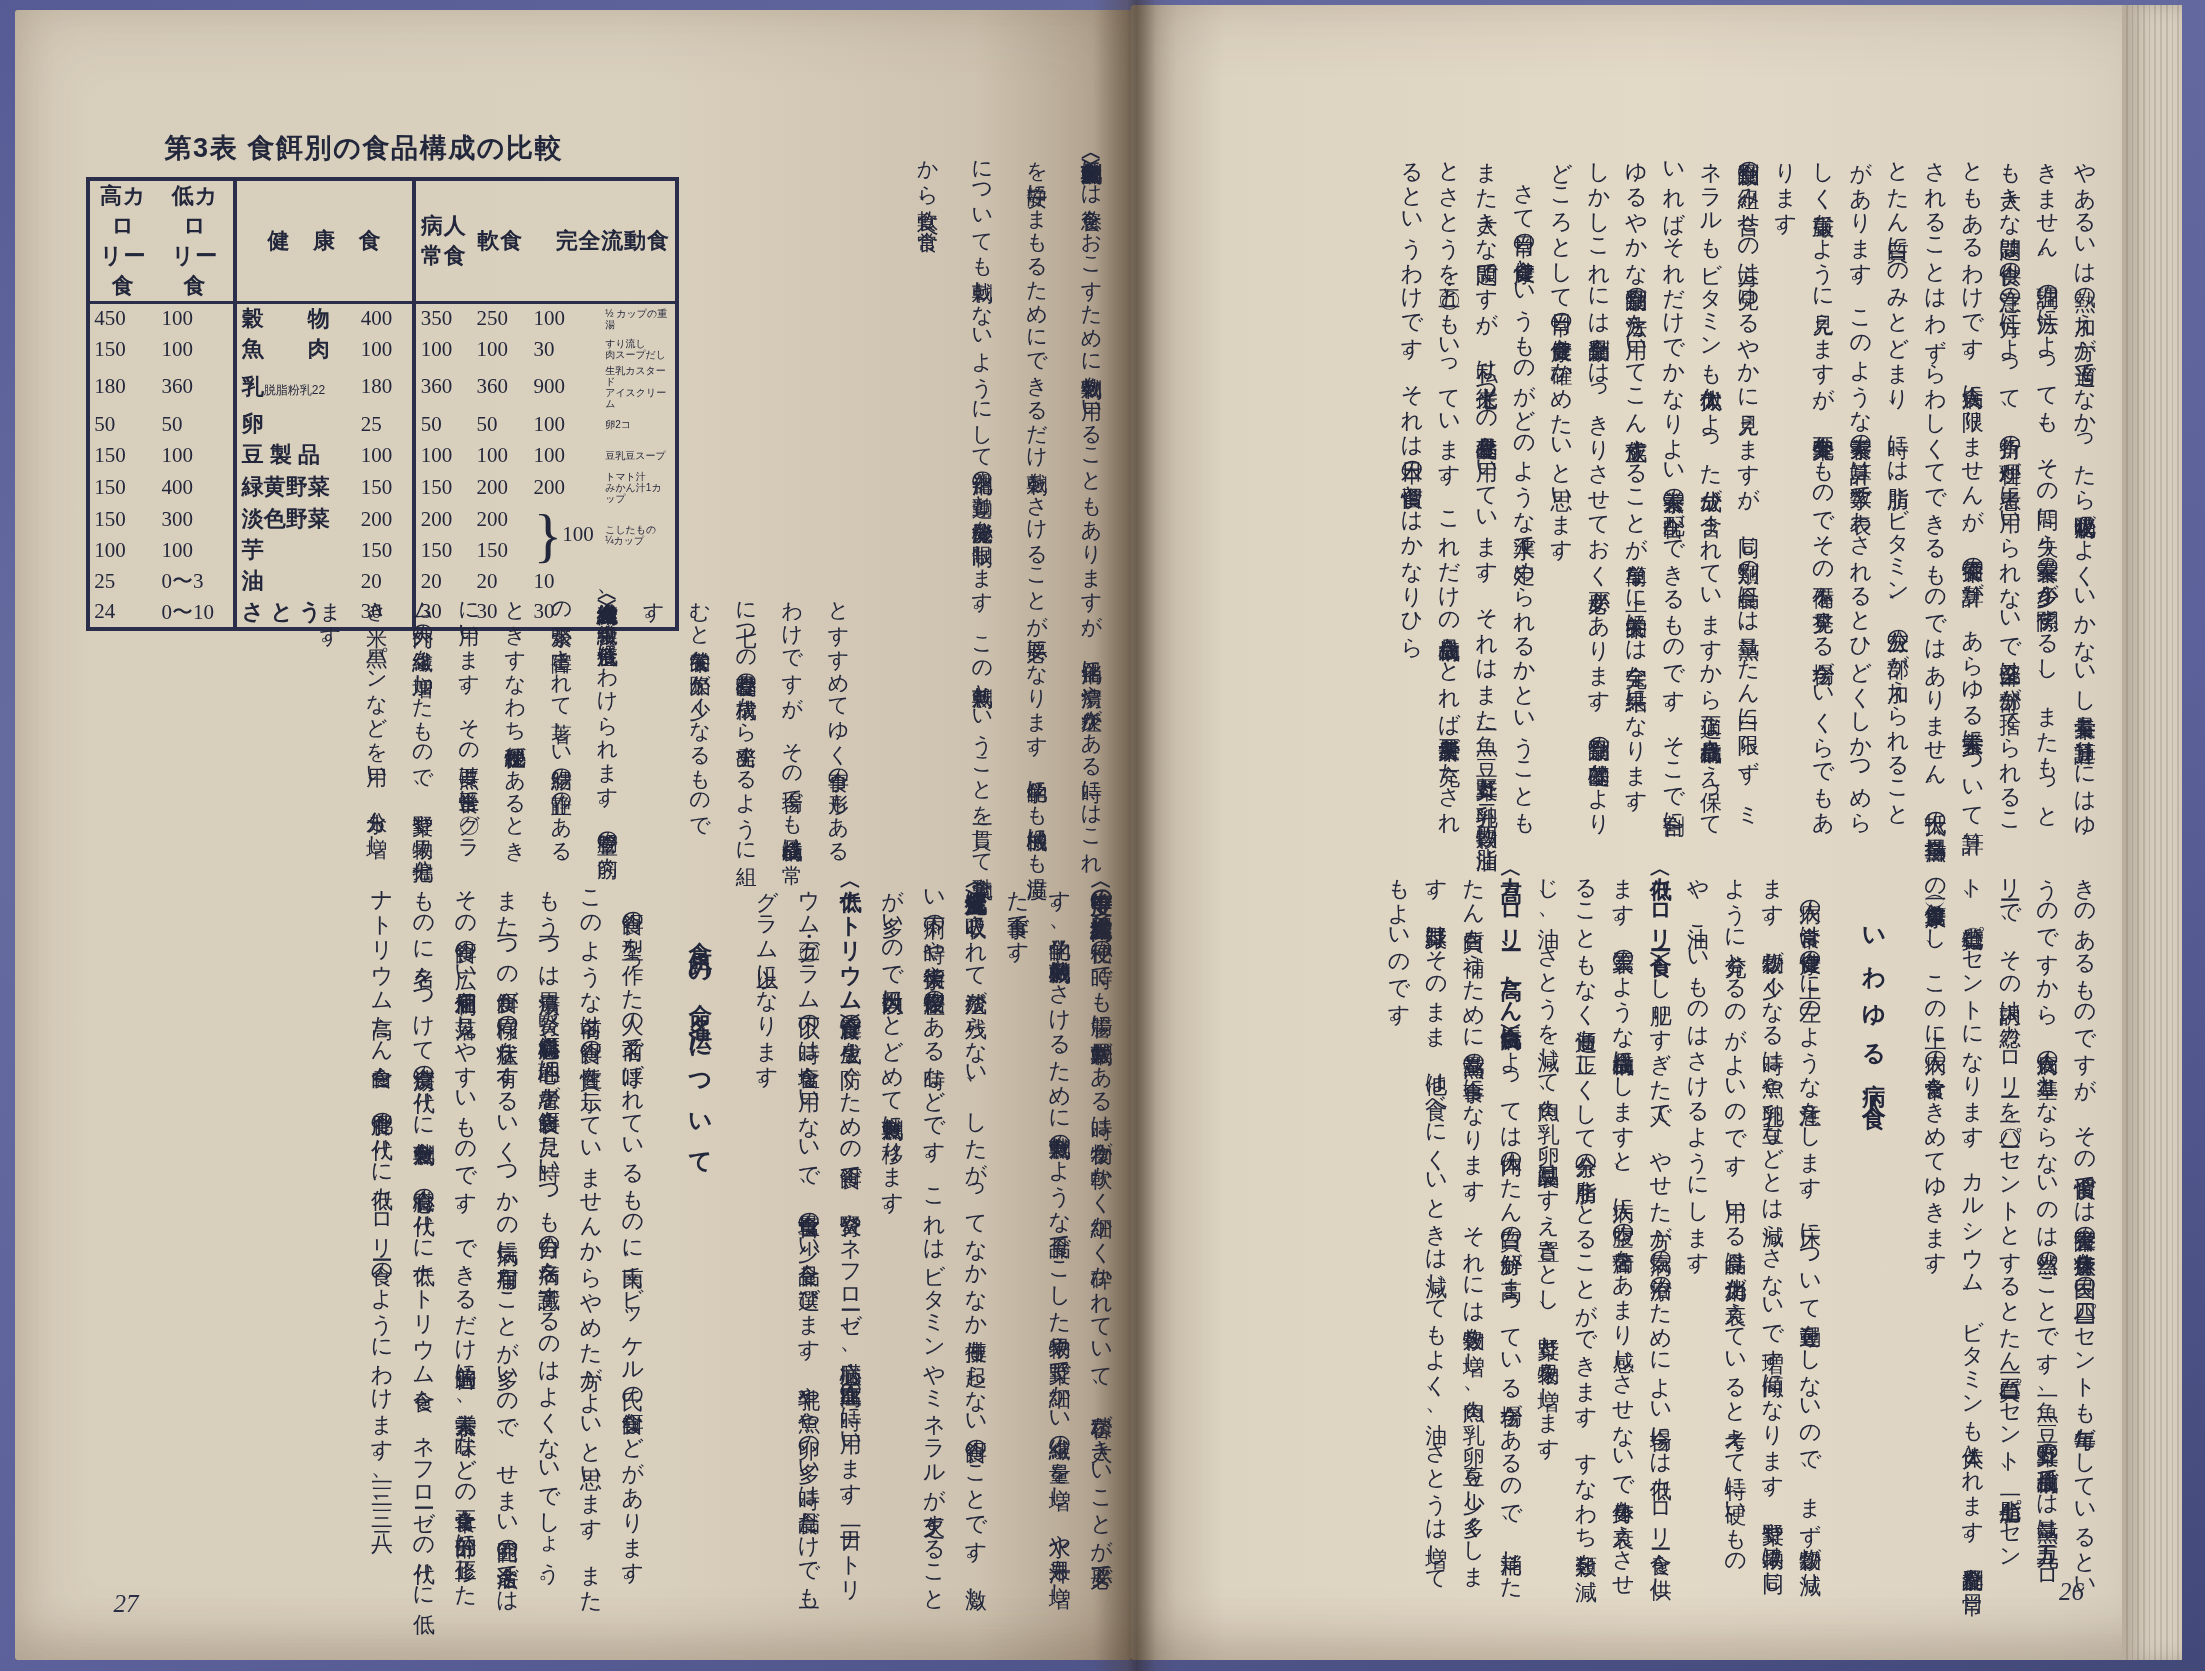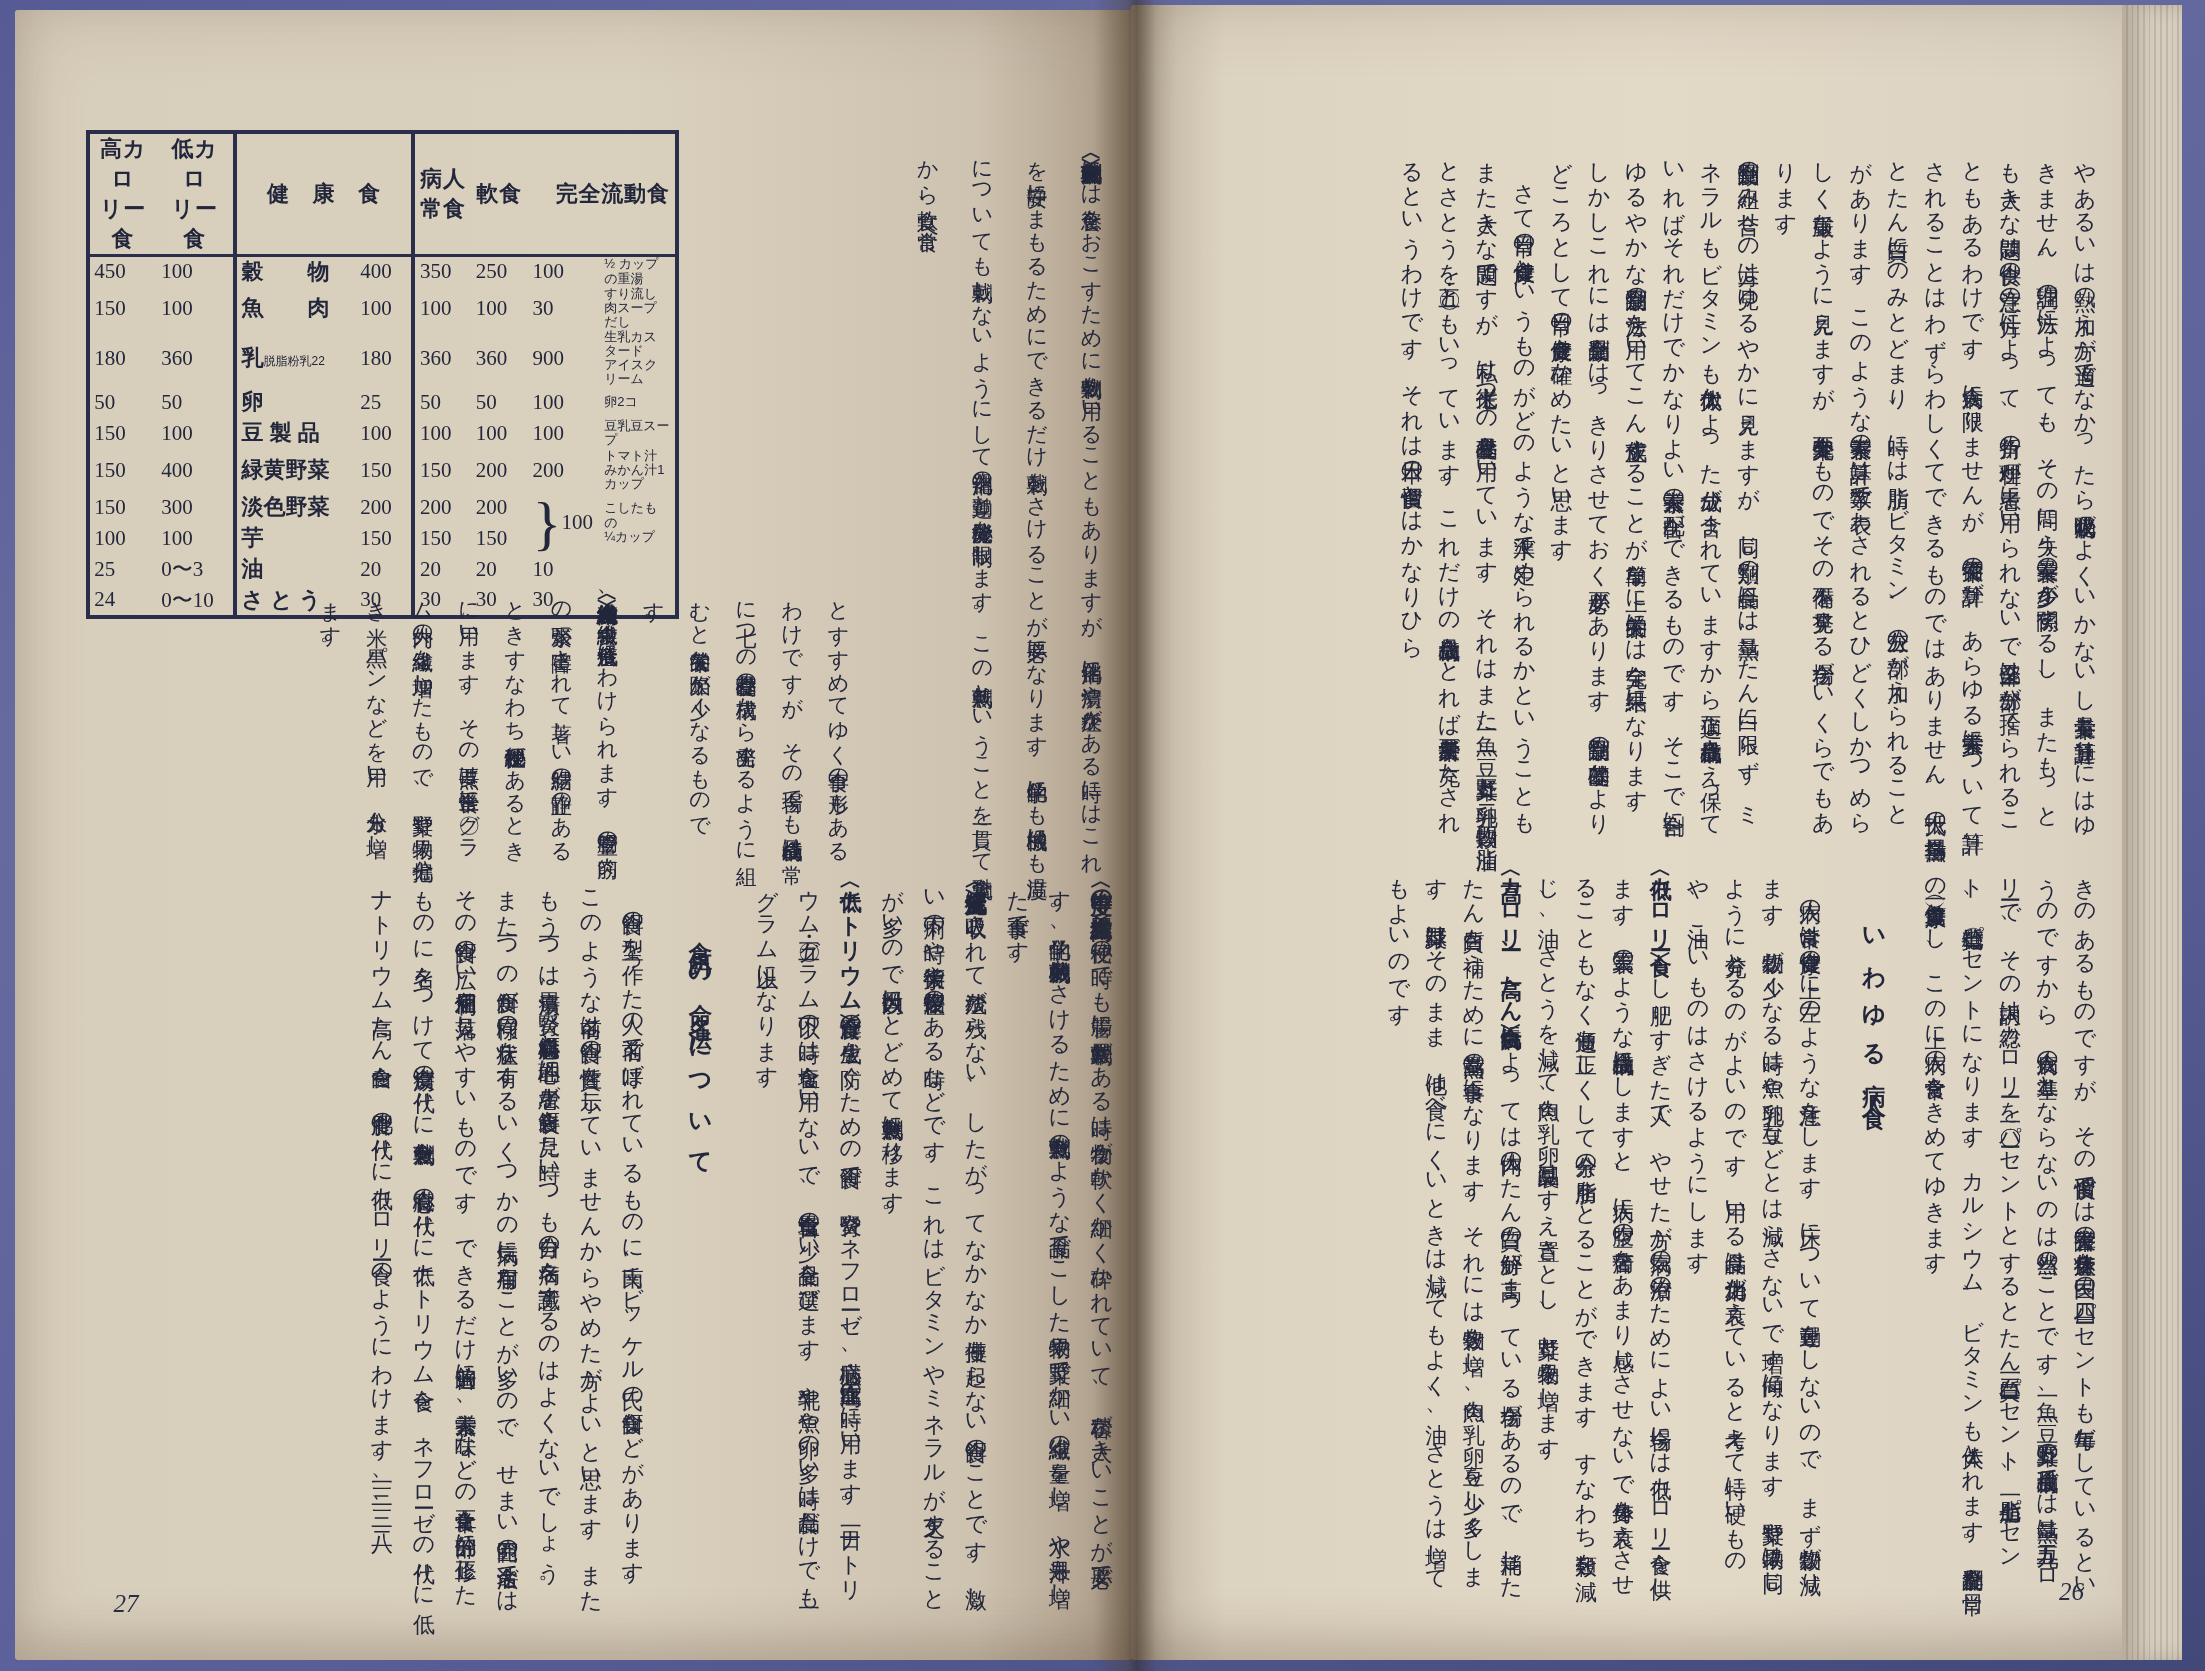--- a/index.html
+++ b/index.html
@@ -53,34 +53,35 @@
   .foodtab thead th{border-bottom:3.2px solid #2a2e4a;height:69px;
     font-family:"Liberation Sans","DejaVu Sans",sans-serif;font-weight:700;font-size:22px;
     text-align:center;letter-spacing:0.8px;}
   .bR{border-right:4px solid #2a2e4a;}
   .foodtab tbody tr{height:31px;}
   .num{font-size:21px;padding-right:19.4px;white-space:nowrap;}
   .item{font-size:22px;font-family:"Liberation Sans","DejaVu Sans",sans-serif;
     font-weight:700;text-align:left;padding-left:8px;white-space:nowrap;margin-left:48px;}
   .sub{font-size:12px;font-weight:400;letter-spacing:0;}
   .hv{padding-right:11.3px;}
-  .note{font-size:13px;line-height:1.1;text-align:left;padding-left:8px;
+  .note{font-size:10px;line-height:1.1;text-align:left;padding-left:8px;
     font-family:"Liberation Sans","DejaVu Sans",sans-serif;}
   .pre{white-space:pre-line;}
   .bracecell{text-align:left;white-space:nowrap;padding:0;}
   .brace{font-size:60px;font-weight:200;line-height:0;vertical-align:middle;
     font-family:"Liberation Serif",serif;}
   .braceval{font-size:21px;vertical-align:middle;}
 </style>
 </head>
 <body>
 
 <div class="page page-left">
 
   <div class="table-block">
+    <div class="table-title">第3表 食餌別の食品構成の比較</div>
     <table class="foodtab">
       <colgroup>
         <col style="width:89px">
           <col style="width:89px">
         <col style="width:137px">
           <col style="width:69px">
         <col style="width:69px">
           <col style="width:69px">
         <col style="width:73px">
           <col style="width:117px">

